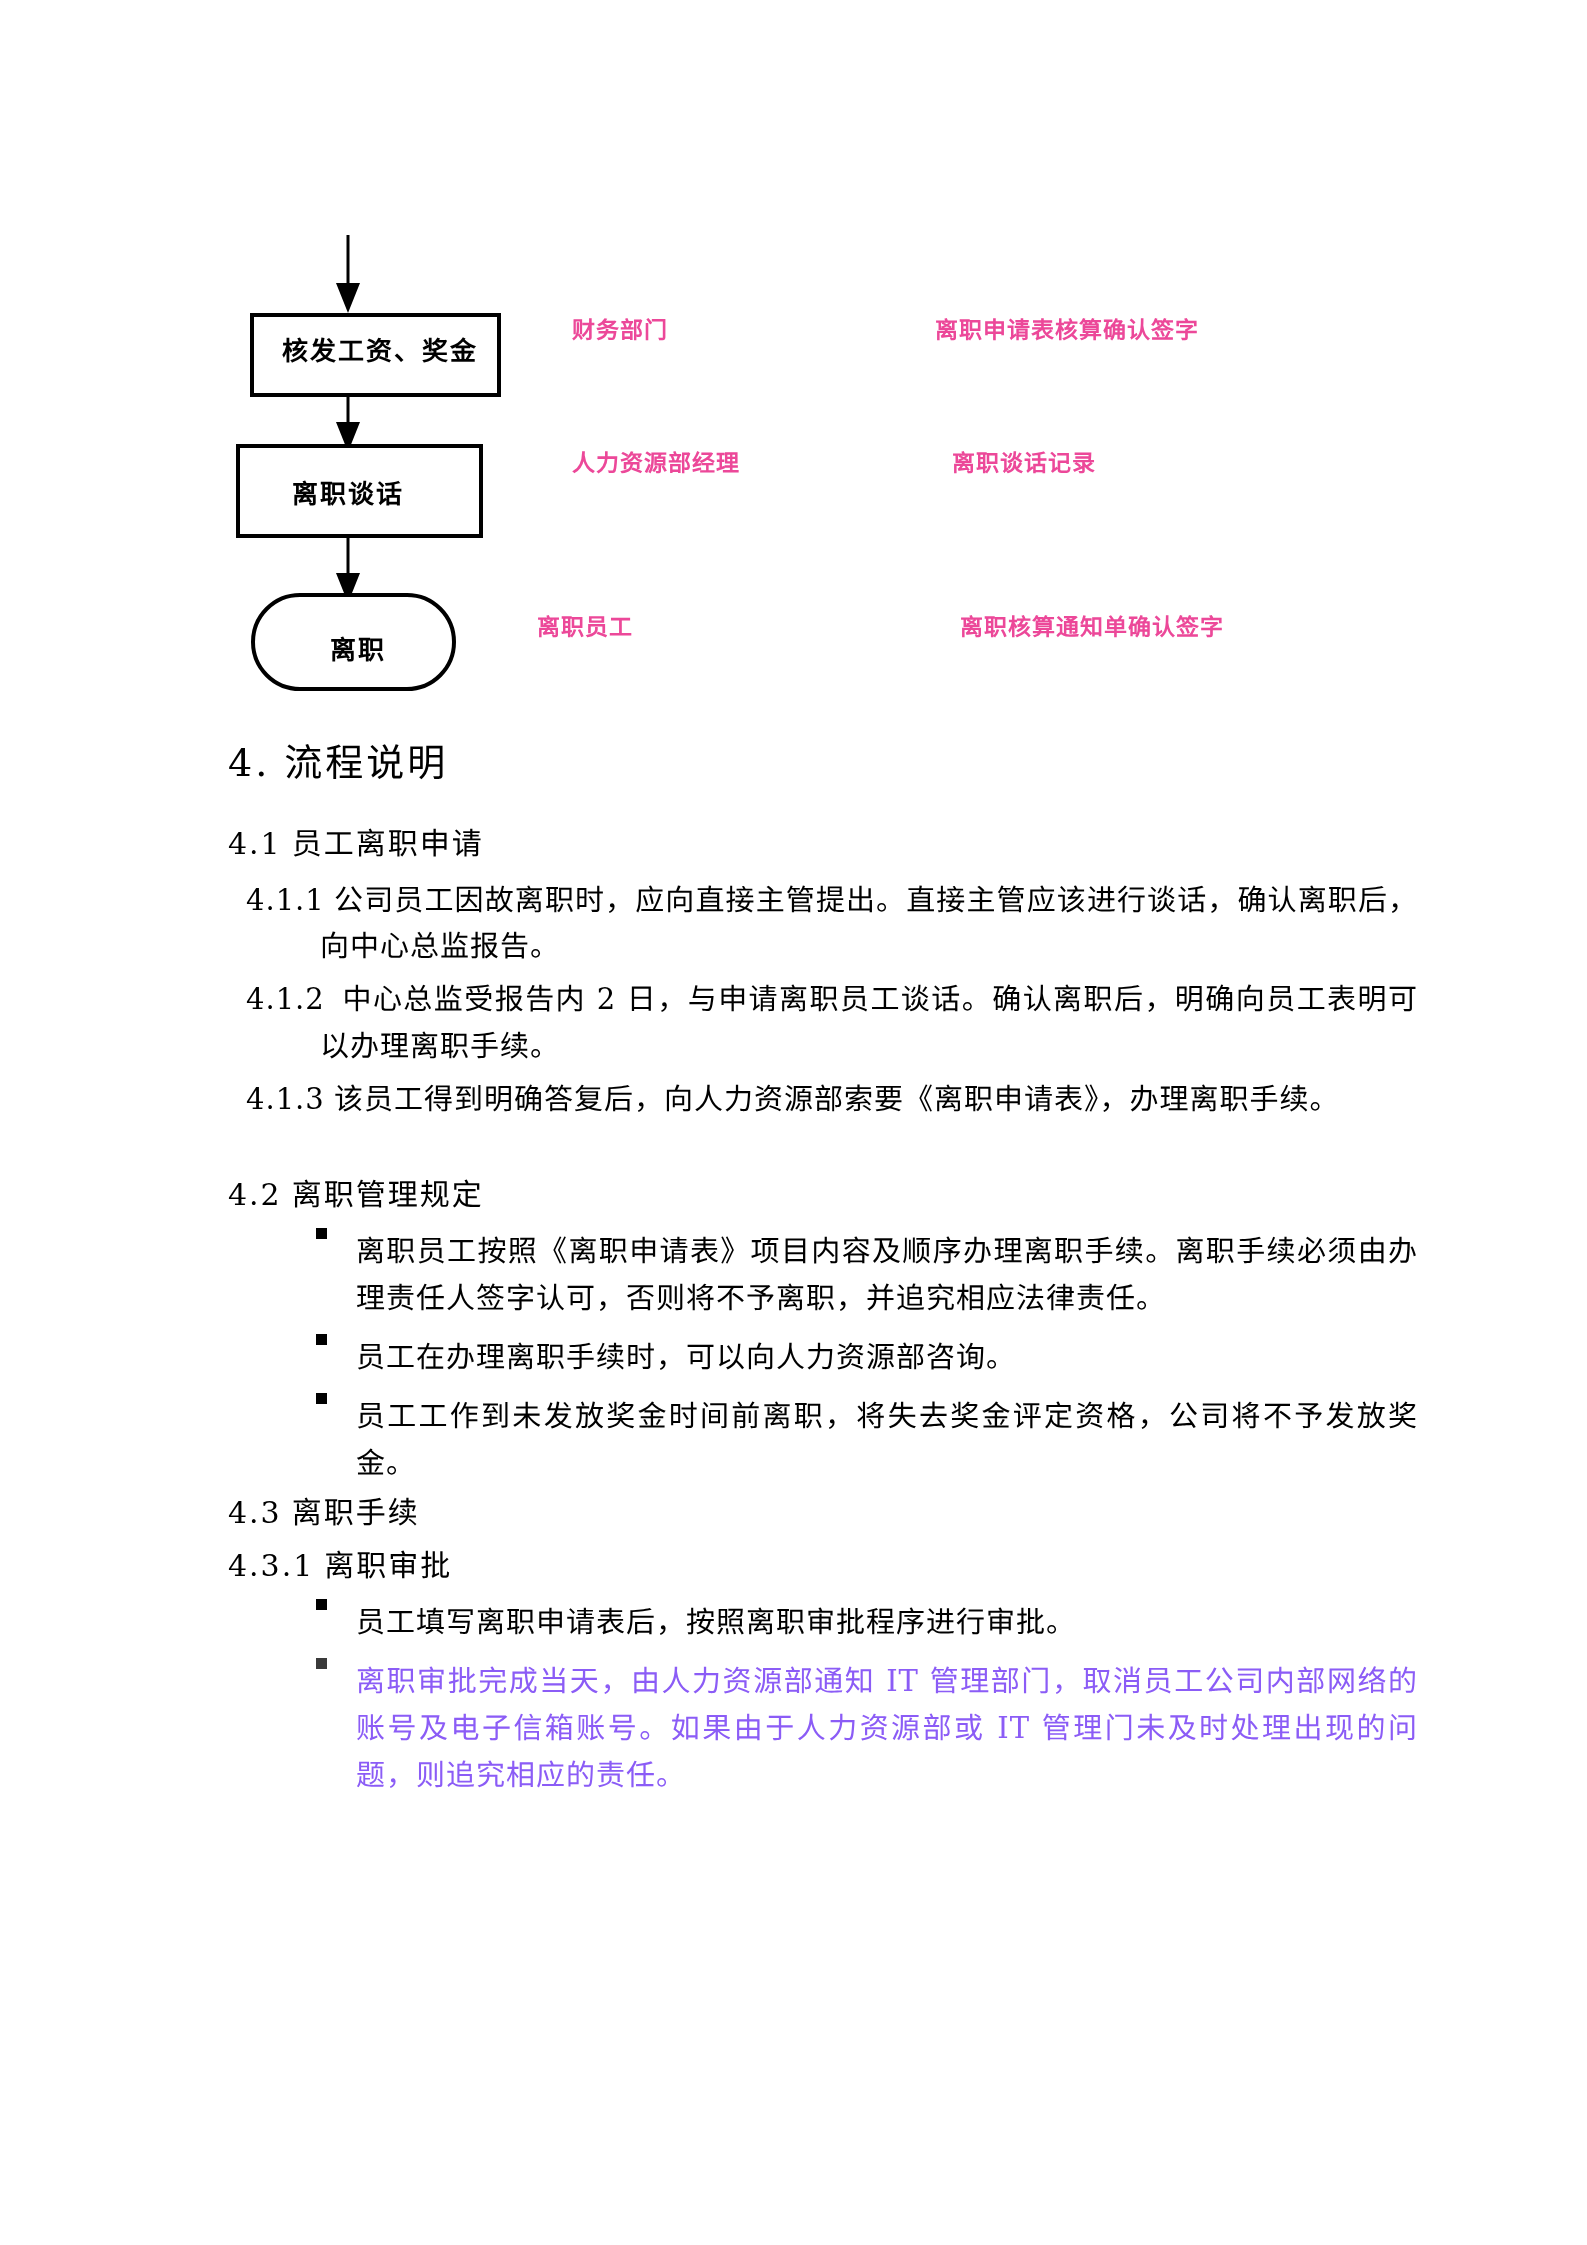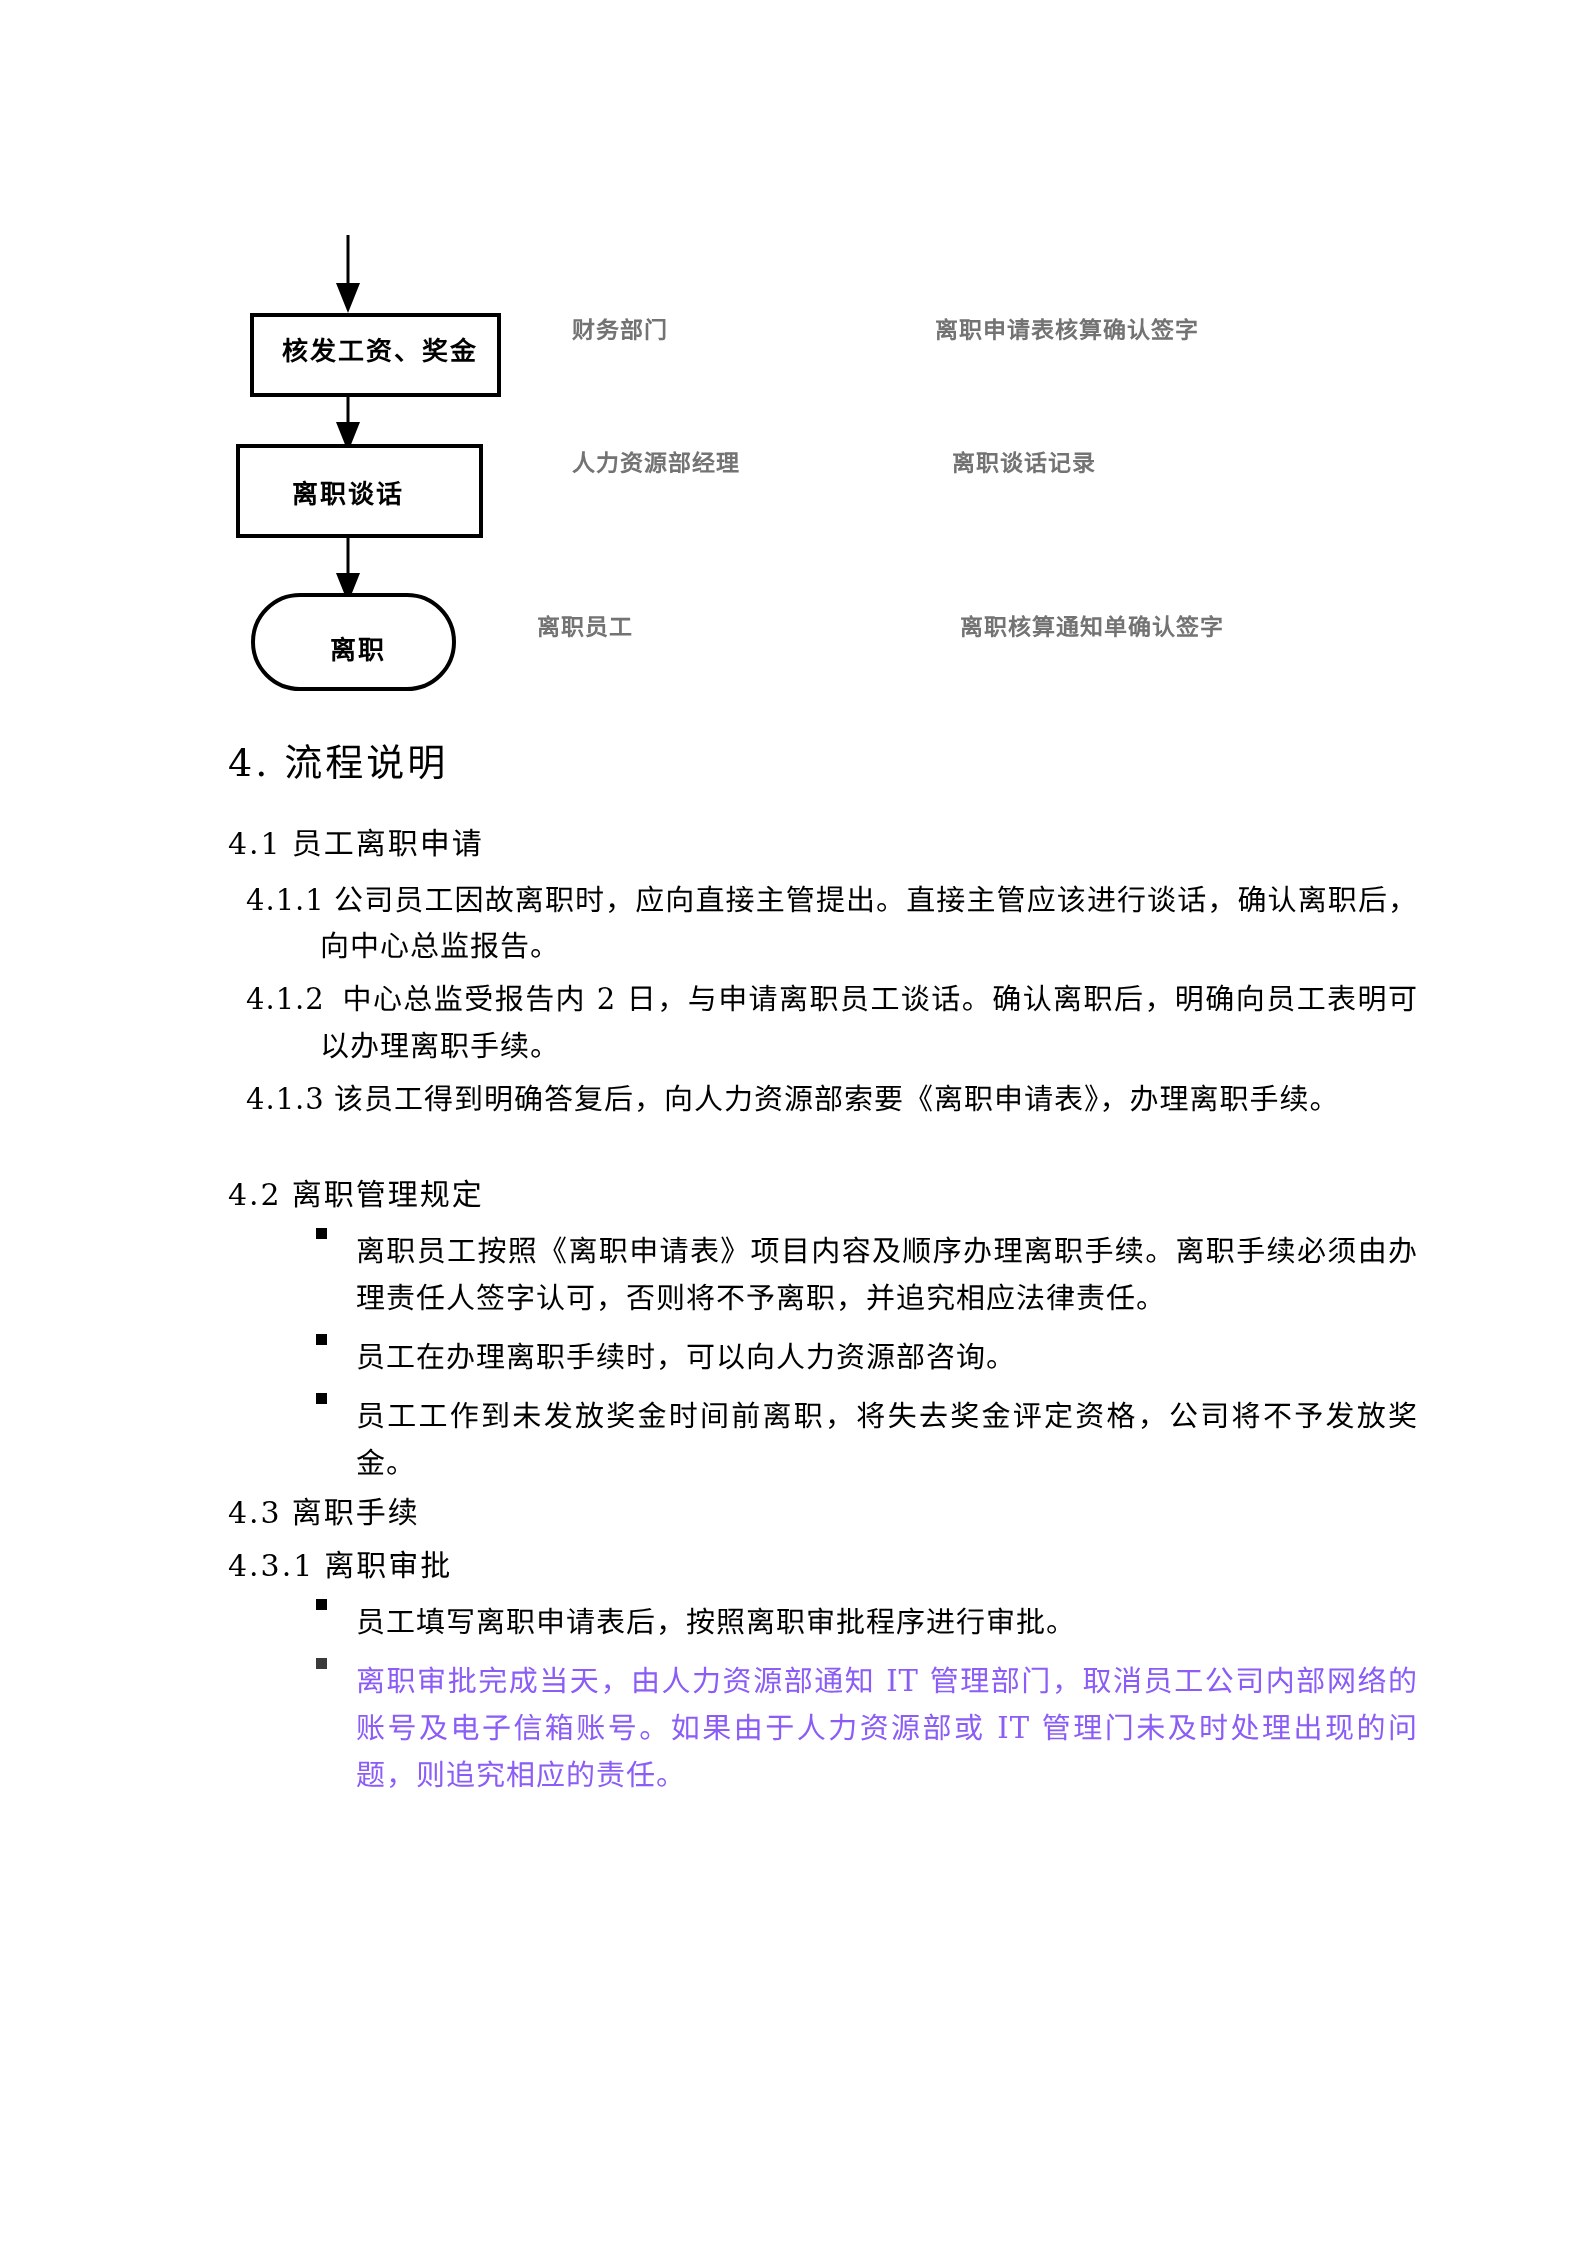--- a/index.html
+++ b/index.html
@@ -32,21 +32,21 @@
   }
   .flow svg {
     display: block;
   }
   .flow-label {
     position: absolute;
     font-family: "DejaVu Serif", "Liberation Serif", serif;
     font-weight: bold;
     font-size: 23px;
     letter-spacing: 1px;
-    color: #737373;
+    color: #ec4899;
     white-space: nowrap;
   }
   .node-text {
     position: absolute;
     font-family: "DejaVu Serif", "Liberation Serif", serif;
     font-weight: bold;
     font-size: 26px;
     letter-spacing: 2px;
     color: #000;
     white-space: nowrap;

